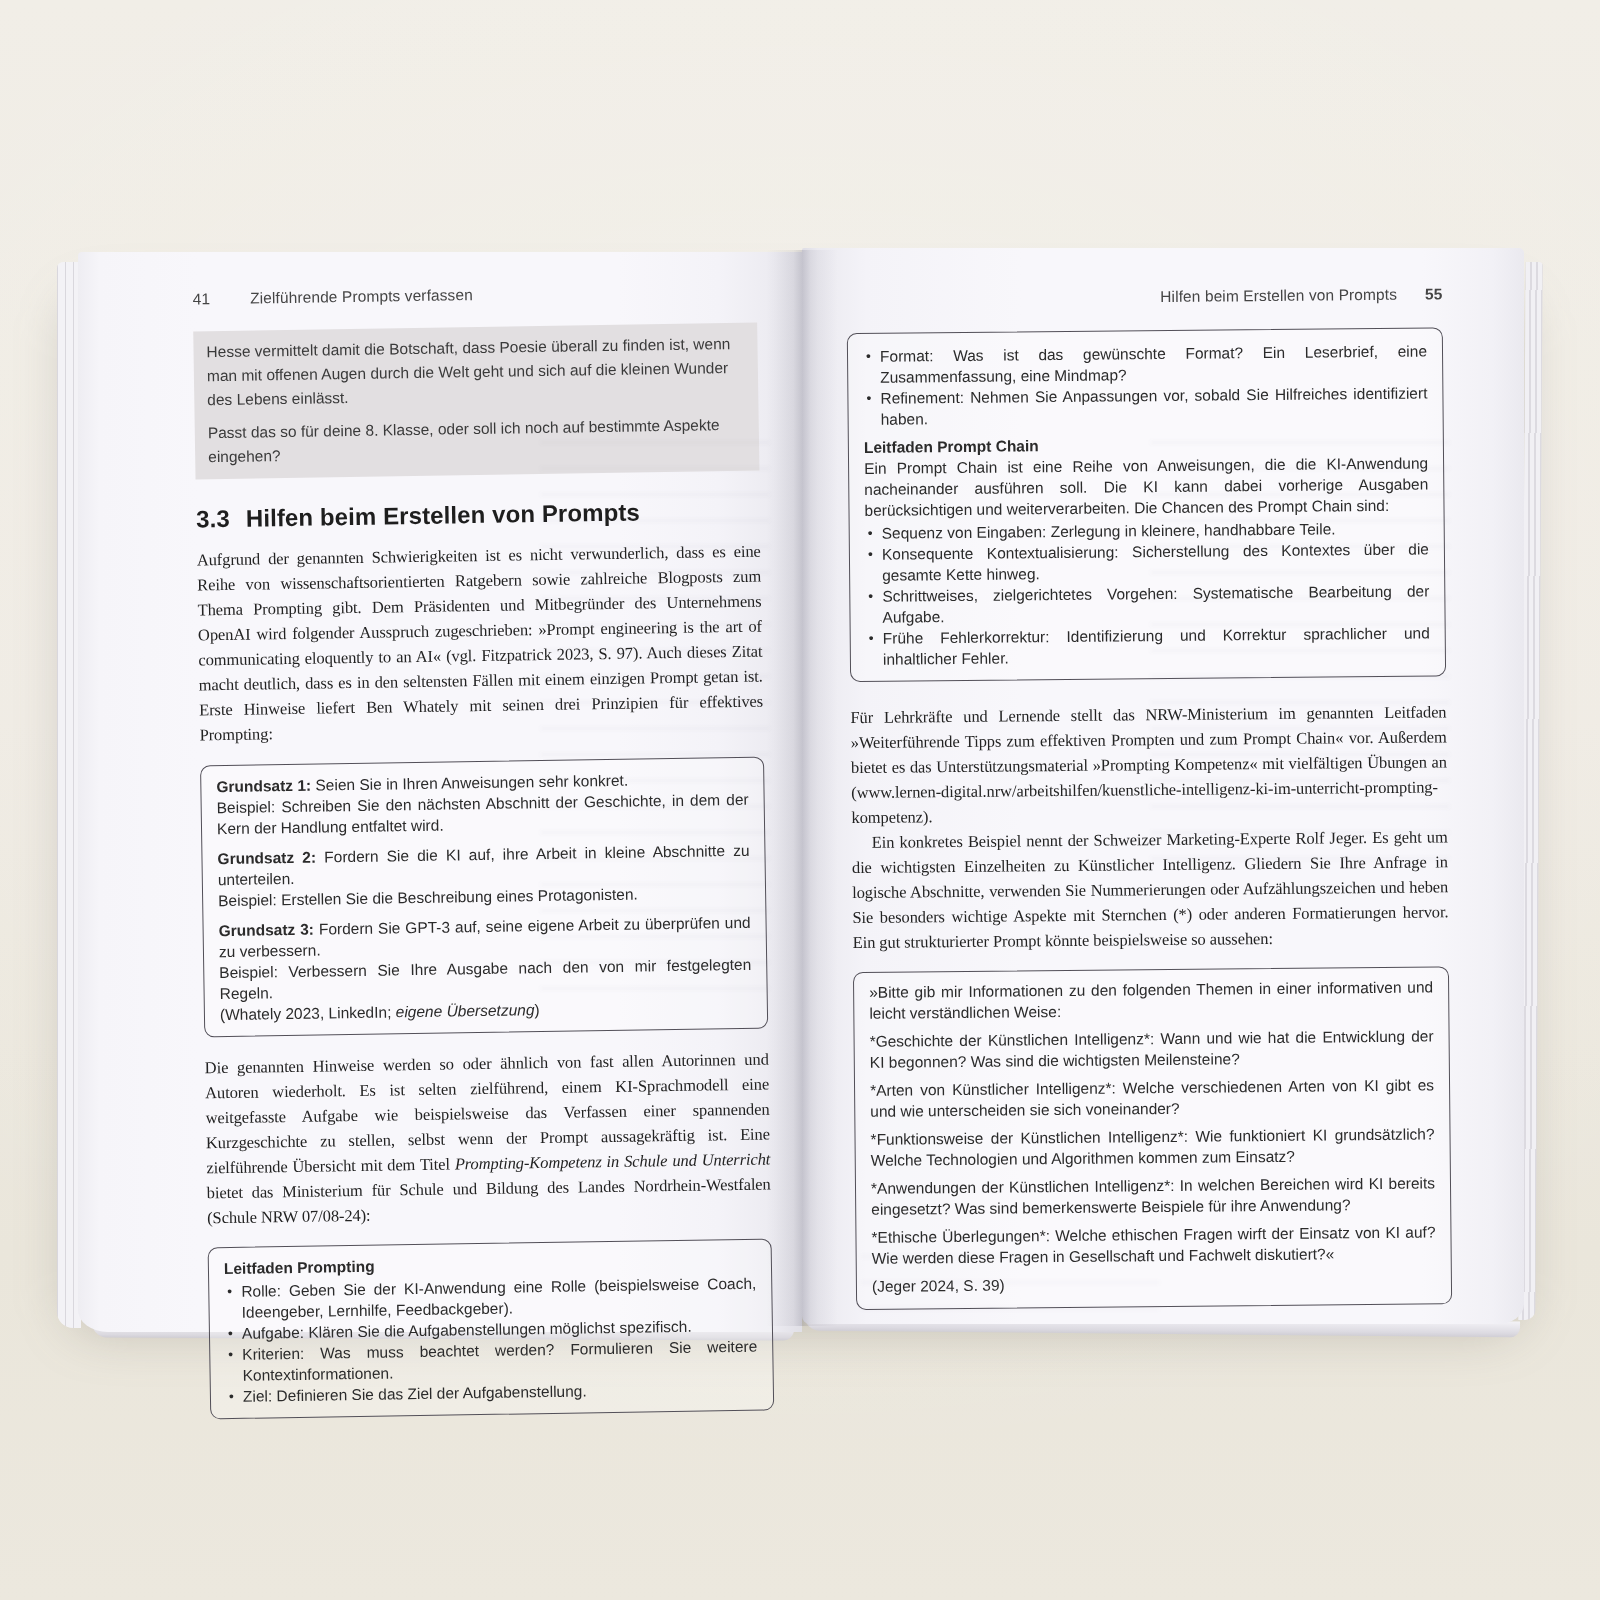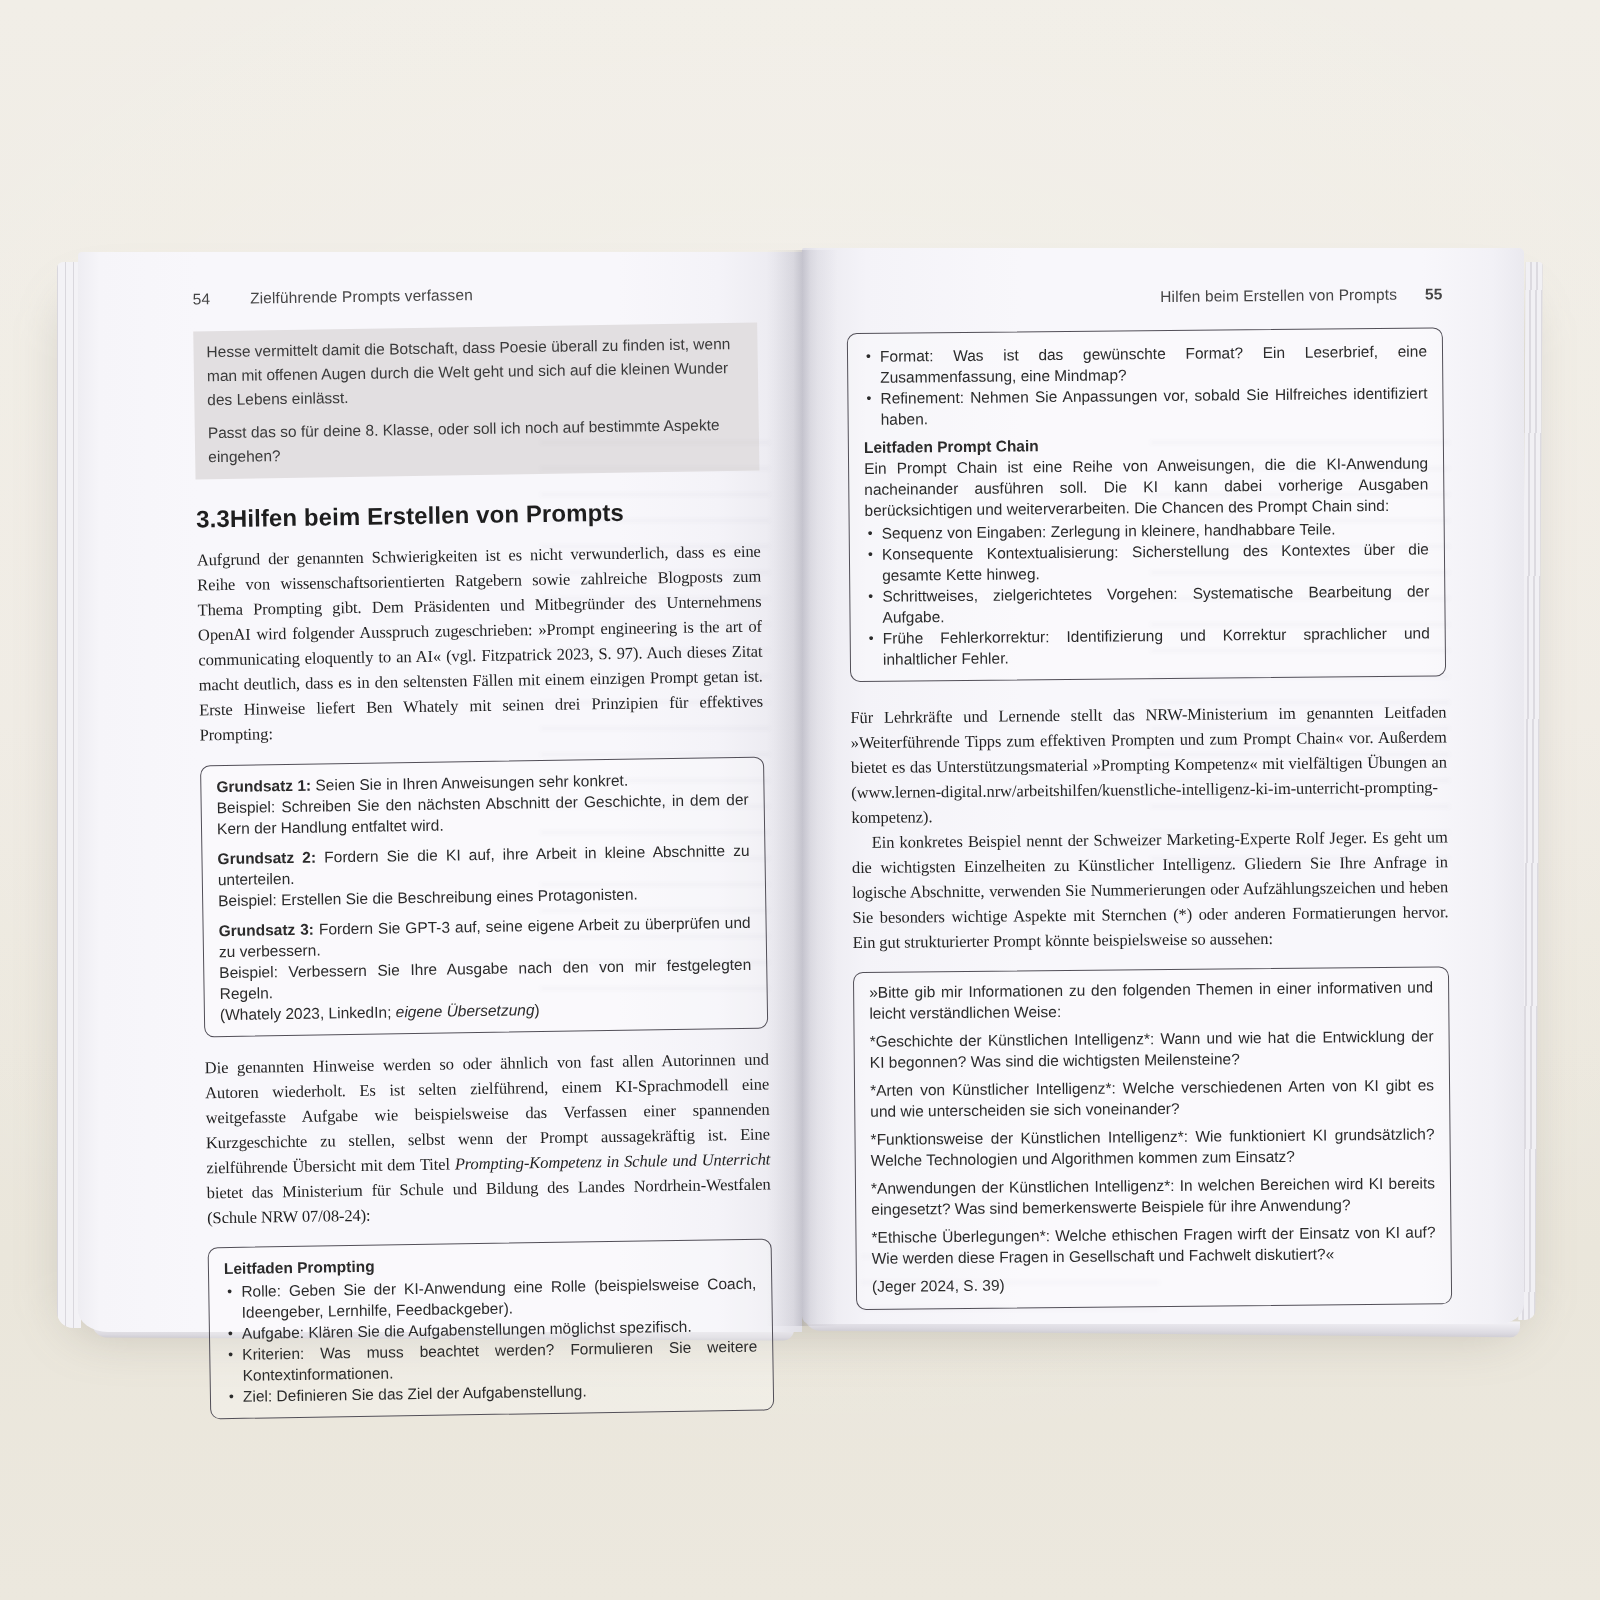--- a/index.html
+++ b/index.html
@@ -75,21 +75,21 @@
     margin-top:23px;background:#e2dfe1;color:#3a3a3a;
     padding:9px 13px 10px 13px;font-size:15.5px;line-height:24px;
   }
   .quote-box p{margin:0;}
   .quote-box p + p{margin-top:9px;}
 
   .section-heading{
     margin:26px 0 0 0;font-size:24px;line-height:28px;font-weight:bold;color:#1e1e1e;
     font-family:"Liberation Sans", sans-serif;letter-spacing:.1px;
   }
-  .section-heading .hnum{margin-right:0;text-align:right;}
+  .section-heading .hnum{margin-right:16px;text-align:right;}
 
   .serif{
     font-family:"Liberation Serif", serif;font-size:16.5px;line-height:25px;
     text-align:justify;margin:0;color:#232323;letter-spacing:-0.1px;
   }
   .page-left .serif.p1{margin-top:14px;}
   .page-left .serif.p2{margin-top:18px;}
   .page-right .serif.p1{margin-top:23px;}
   .indent{text-indent:20px;}
 
@@ -121,21 +121,21 @@
   <div class="book-shadow"></div>
   <div class="stack-left"></div>
   <div class="stack-right"></div>
   <div class="stack-bottom-left"></div>
   <div class="stack-bottom-right"></div>
 
   <div class="page page-left">
     <div class="content">
 
       <div class="running-header rh-left">
-        <span class="num">54</span>
+        <span class="num">41</span>
         <span class="rh-text">Zielführende Prompts verfassen</span>
       </div>
 
       <div class="quote-box">
         <p>Hesse vermittelt damit die Botschaft, dass Poesie überall zu finden ist, wenn man mit offenen Augen durch die Welt geht und sich auf die kleinen Wunder des Lebens einlässt.</p>
         <p>Passt das so für deine 8. Klasse, oder soll ich noch auf bestimmte Aspekte eingehen?</p>
       </div>
 
       <h2 class="section-heading">
         <span class="hnum">3.3</span><span>Hilfen beim Erstellen von Prompts</span>

